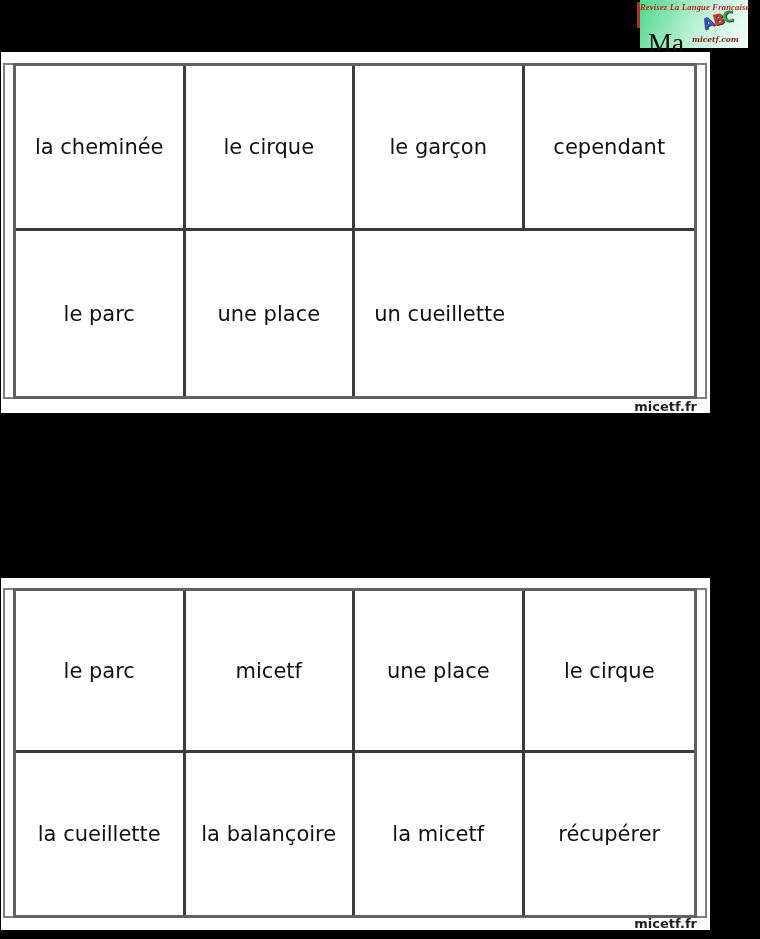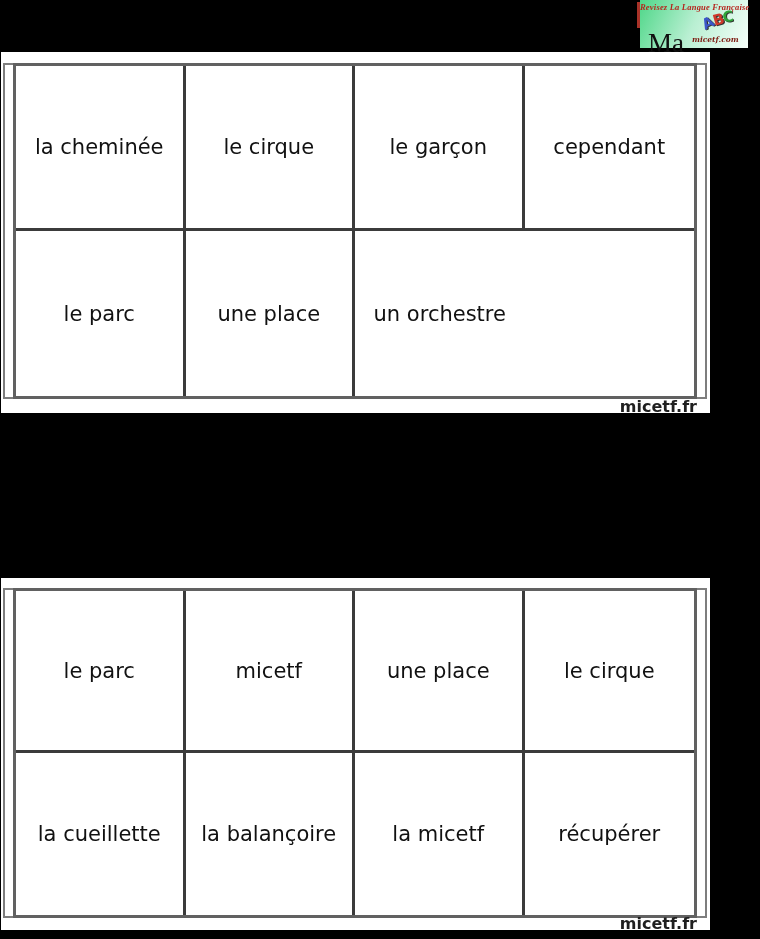--- a/index.html
+++ b/index.html
@@ -76,21 +76,21 @@
     display:flex;align-items:center;justify-content:center;
     font-size:21px;color:#111;
     text-align:center;padding:0 3px;box-sizing:border-box;
     white-space:nowrap;overflow:hidden;
   }
   .cell.br{border-right:3px solid #3b3b3b;}
   .cell.bb{border-bottom:3px solid #3b3b3b;}
 
   .watermark{
     position:absolute;right:13px;bottom:0px;
-    font-size:16px;font-weight:bold;color:#1f1f1f;
+    font-size:13px;font-weight:bold;color:#1f1f1f;
     line-height:13px;
   }
 </style>
 </head>
 <body>
 
 <div class="logo-stripe"></div>
 
 <div class="logo">
   <div class="logo-banner">Revisez La Langue Française</div>
@@ -101,21 +101,21 @@
 
 <div class="card card-1">
   <div class="frame"></div>
   <div class="word-table">
     <div class="cell br bb">la cheminée</div>
     <div class="cell br bb">le cirque</div>
     <div class="cell br bb">le garçon</div>
     <div class="cell bb">cependant</div>
     <div class="cell br">le parc</div>
     <div class="cell br">une place</div>
-    <div class="cell">un orchestre</div>
+    <div class="cell">un cueillette</div>
   </div>
   <div class="watermark">micetf.fr</div>
 </div>
 
 <div class="card card-2">
   <div class="frame"></div>
   <div class="word-table">
     <div class="cell br bb">le parc</div>
     <div class="cell br bb">micetf</div>
     <div class="cell br bb">une place</div>

